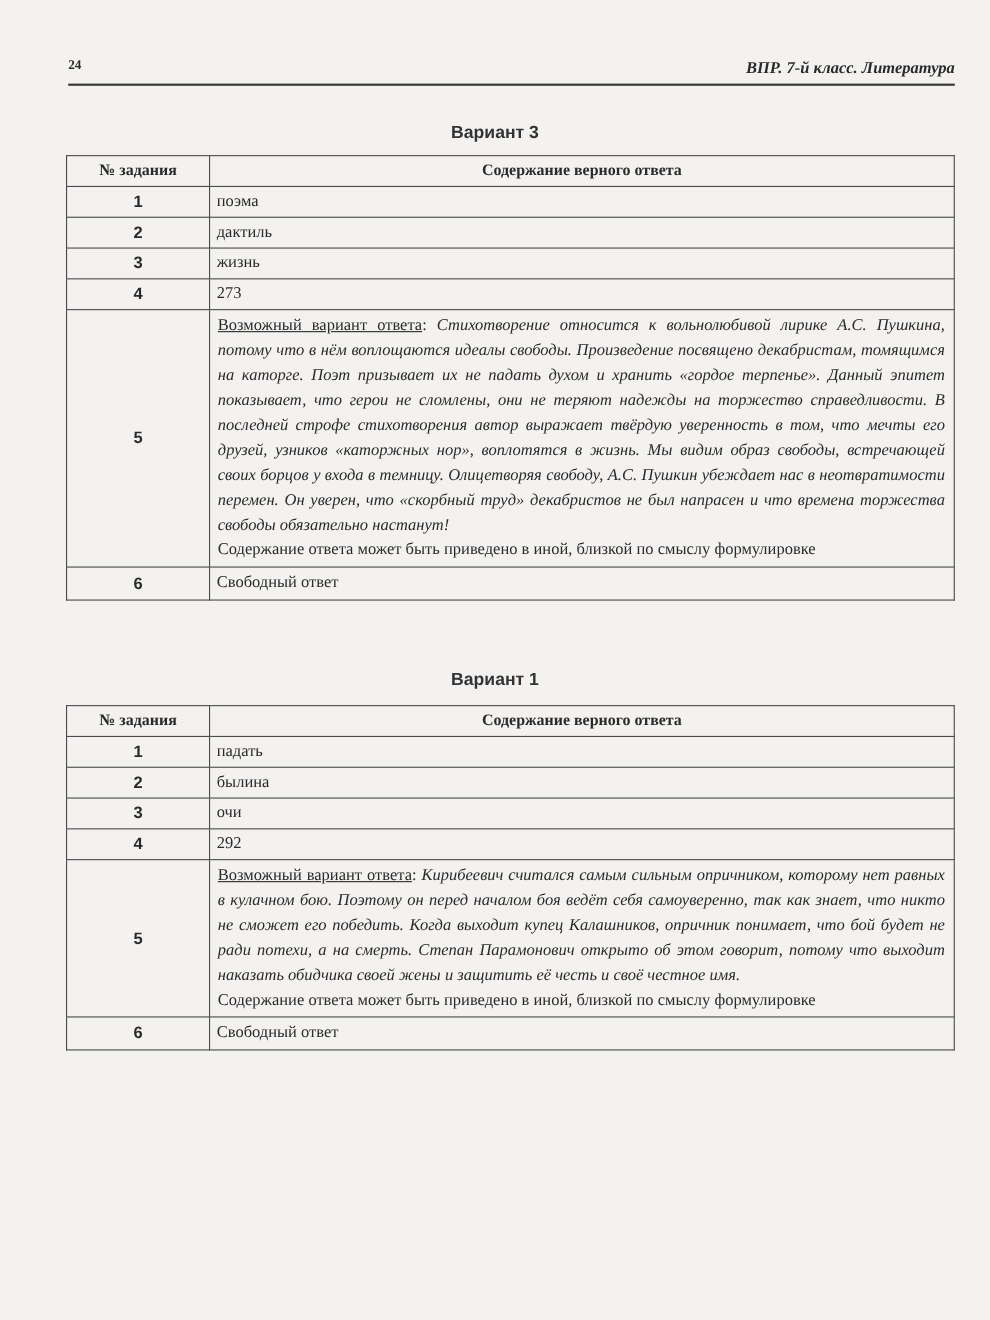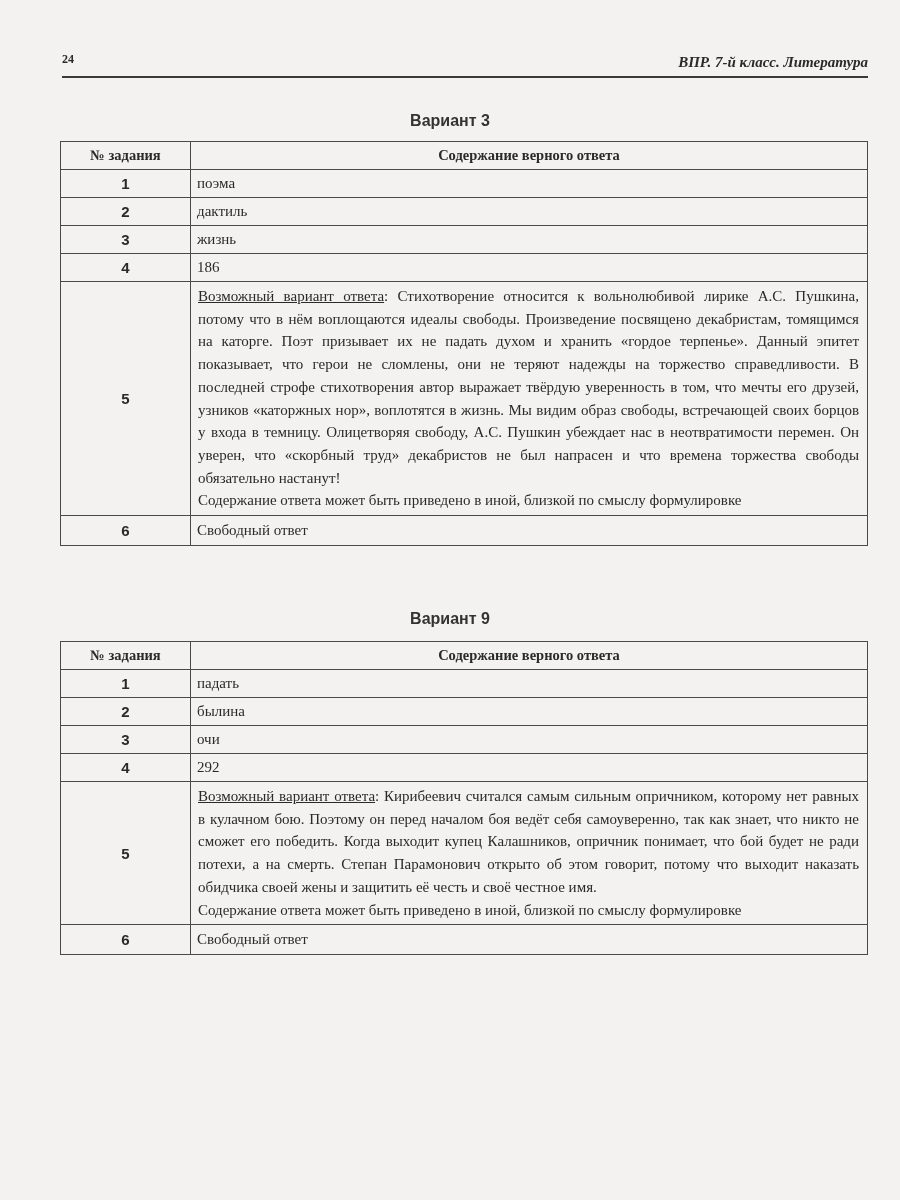--- a/index.html
+++ b/index.html
@@ -42,21 +42,21 @@
   .num-cell {
     text-align: center; font-family: "Liberation Sans", sans-serif; font-weight: bold;
     font-size: 15px;
   }
   .short-row td { height: 27px; }
   .center { text-align: left; margin-left: 38px; }
   .long-answer {
     text-align: justify; line-height: 22.7px; padding: 3px 8px 3px 7px !important;
   }
   .u { text-decoration: underline; }
-  .it { }
+  .it { font-style: italic; }
   .free td { height: 29px; }
 </style>
 </head>
 <body>
 
 <div class="page-header">
   <span class="page-number">24</span>
   <span class="running-title">ВПР. 7-й класс. Литература</span>
 </div>
 
@@ -74,37 +74,37 @@
   <tr class="short-row">
     <td class="num-cell">2</td>
     <td class="center">дактиль</td>
   </tr>
   <tr class="short-row">
     <td class="num-cell">3</td>
     <td class="center">жизнь</td>
   </tr>
   <tr class="short-row">
     <td class="num-cell">4</td>
-    <td class="center">186</td>
+    <td class="center">273</td>
   </tr>
   <tr>
     <td class="num-cell">5</td>
     <td class="long-answer">
       <span class="u">Возможный вариант ответа</span><span>: </span><span class="it">Стихотворение относится к вольнолюбивой лирике А.С. Пушкина, потому что в нём воплощаются идеалы свободы. Произведение посвящено декабристам, томящимся на каторге. Поэт призывает их не падать духом и хранить «гордое терпенье». Данный эпитет показывает, что герои не сломлены, они не теряют надежды на торжество справедливости. В последней строфе стихотворения автор выражает твёрдую уверенность в том, что мечты его друзей, узников «каторжных нор», воплотятся в жизнь. Мы видим образ свободы, встречающей своих борцов у входа в темницу. Олицетворяя свободу, А.С. Пушкин убеждает нас в неотвратимости перемен. Он уверен, что «скорбный труд» декабристов не был напрасен и что времена торжества свободы обязательно настанут!</span><br>
       <span>Содержание ответа может быть приведено в иной, близкой по смыслу формулировке</span>
     </td>
   </tr>
   <tr class="free">
     <td class="num-cell">6</td>
     <td>Свободный ответ</td>
   </tr>
 </tbody>
   </table>
 
-<div class="variant-title" style="top:610px;">Вариант 9</div>
+<div class="variant-title" style="top:610px;">Вариант 1</div>
 <table class="answers" style="top:641px;">
   <tbody>
       <tr>
     <th class="col-num">№ задания</th>
     <th>Содержание верного ответа</th>
   </tr>
   <tr class="short-row">
     <td class="num-cell">1</td>
     <td class="center">падать</td>
   </tr>

